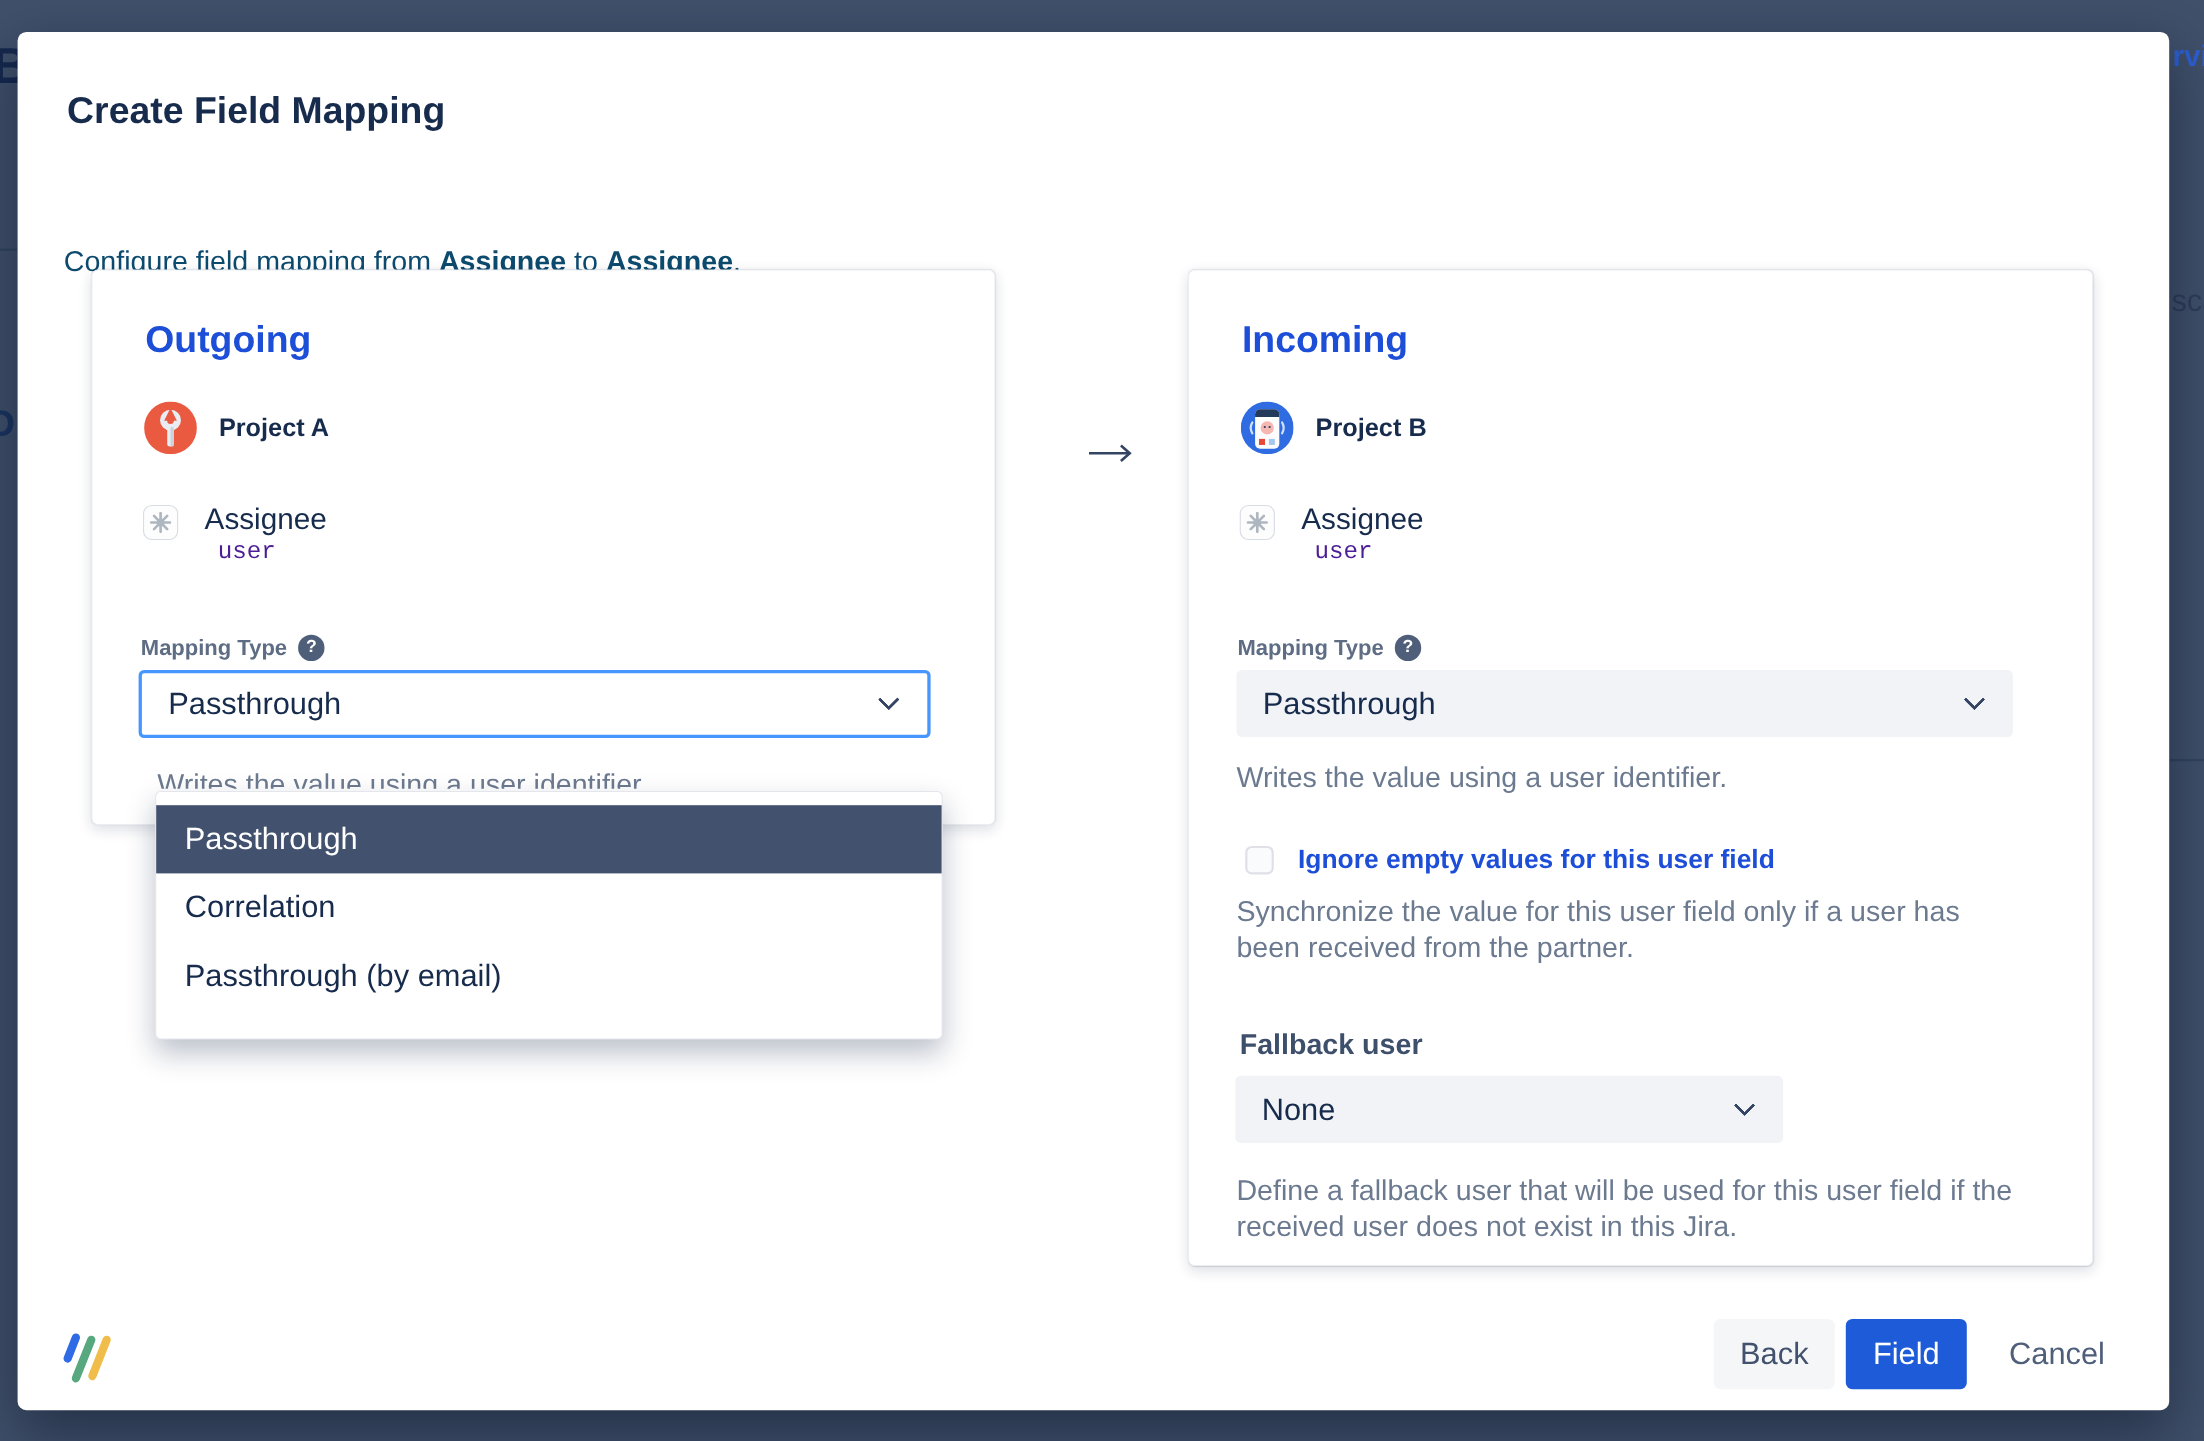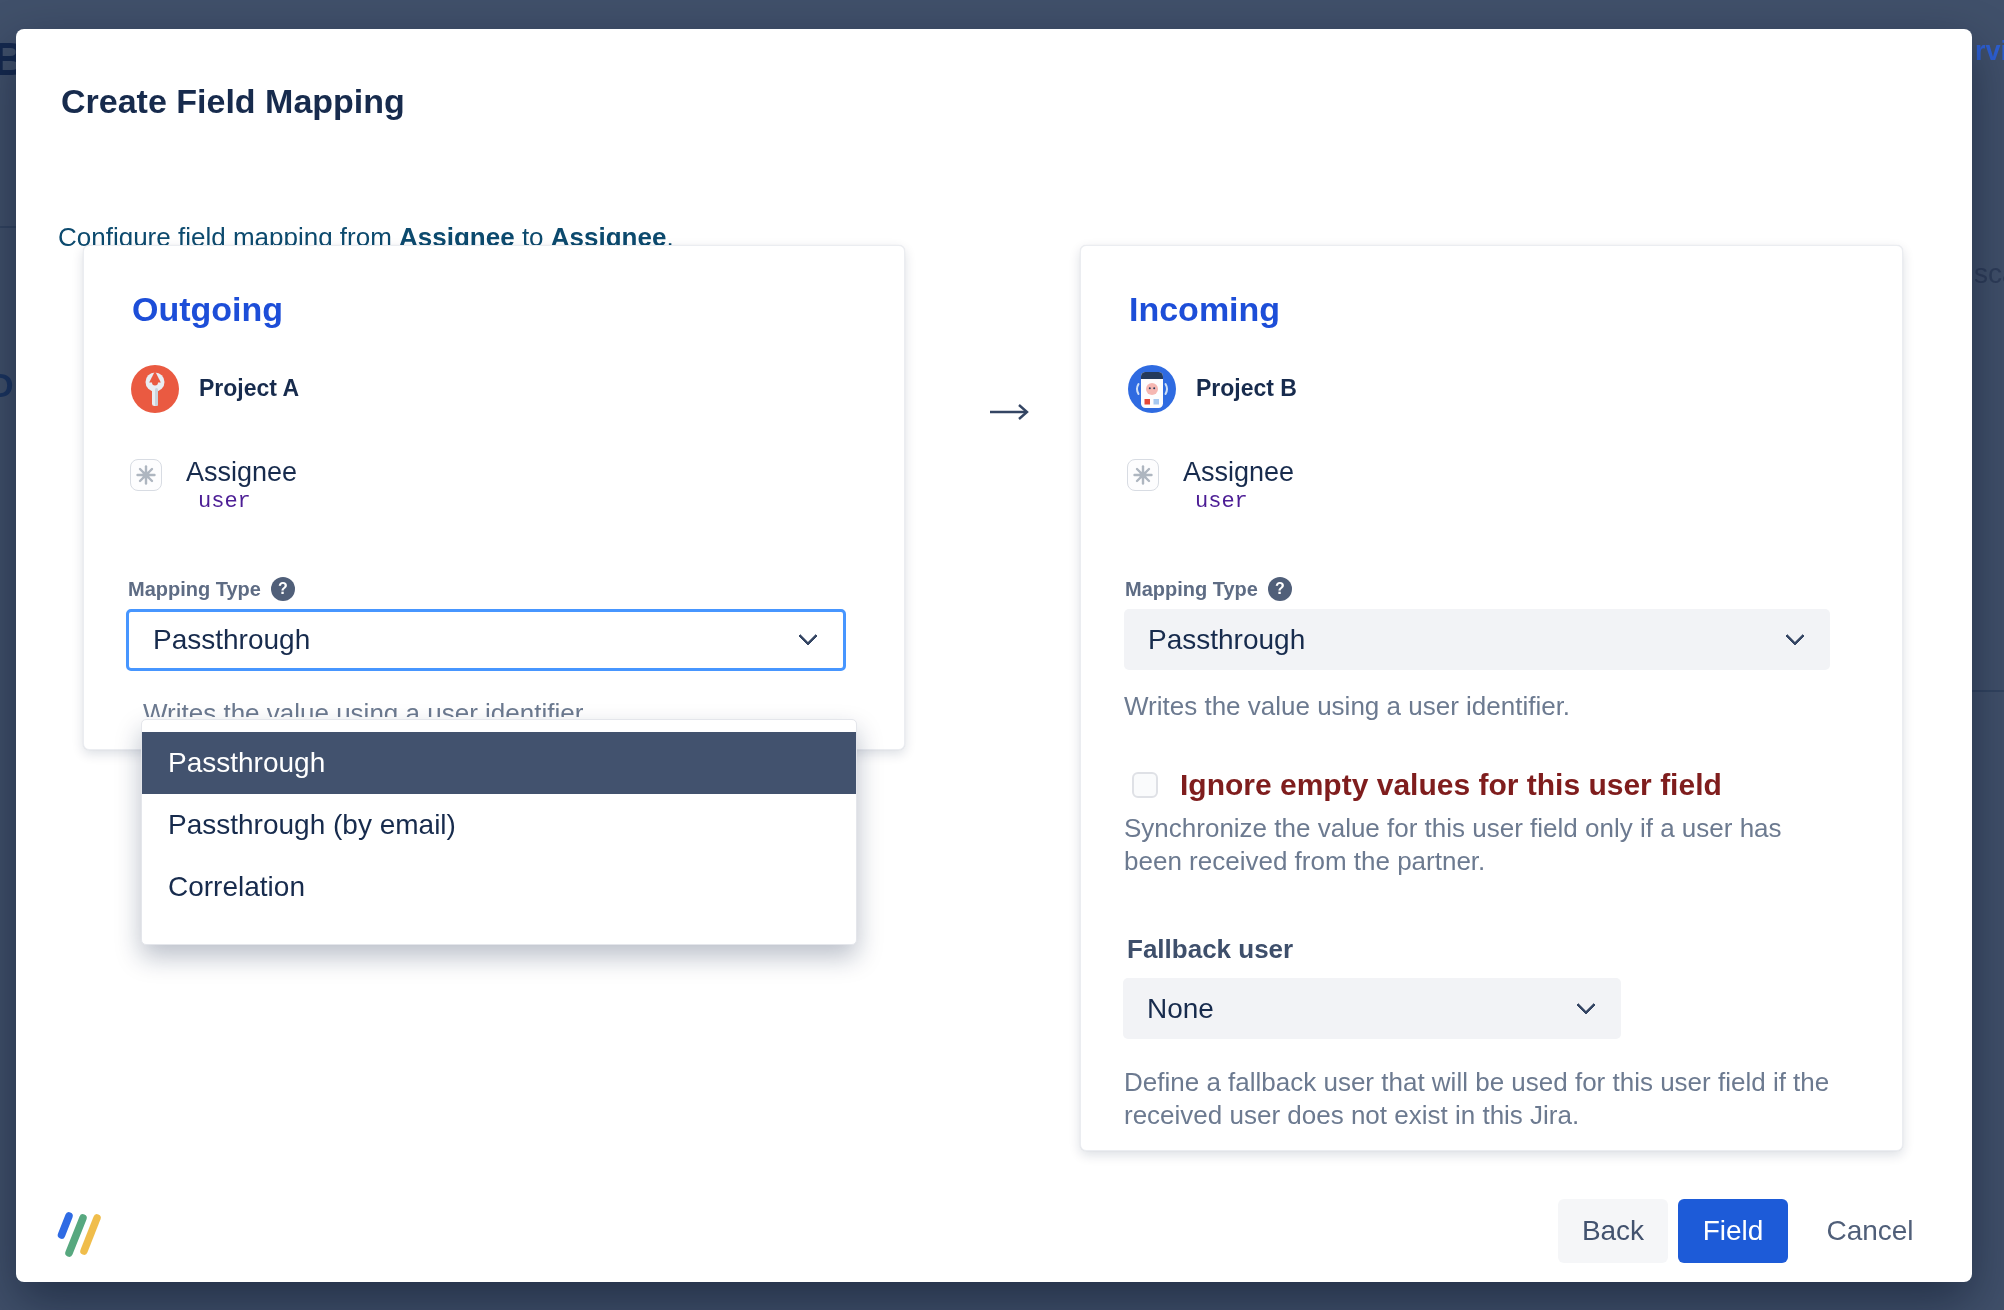--- a/index.html
+++ b/index.html
@@ -65,21 +65,21 @@
   .select-fallback{left:42px;top:732px;width:498px;height:61px;background:#F2F3F6;}
   .desc-text{font-size:26px;color:#6C7A90;line-height:33px;}
   .inc-mt-desc{position:absolute;left:43px;top:444px;width:720px;}
   .inc-sync-desc{position:absolute;left:43px;top:566px;width:712px;}
   .inc-fb-desc{position:absolute;left:43px;top:820px;width:728px;}
   
   .checkbox-row{position:absolute;left:51px;top:522px;display:flex;align-items:center;gap:22px;}
   .checkbox{
     width:26px;height:26px;border:2px solid #DFE1E6;border-radius:6px;background:#FAFBFC;cursor:pointer;flex:0 0 auto;
   }
-  .checkbox-label{font-size:30px;font-weight:700;color:#7f1d1d;white-space:nowrap;cursor:pointer;}
+  .checkbox-label{font-size:24px;font-weight:700;color:#1d4ed8;white-space:nowrap;cursor:pointer;}
   .fallback-label{position:absolute;left:46px;top:688px;font-size:26px;font-weight:700;color:#3E4F6B;}
   
   .clipped-desc{
     position:absolute;z-index:12;left:127px;top:671px;width:640px;height:17px;overflow:hidden;
   }
   .clipped-desc span{font-size:26px;color:#6C7A90;line-height:26px;display:block;}
   .menu{
     position:absolute;z-index:13;left:125px;top:690px;width:716px;height:226px;
     background:#fff;border:1px solid #E4E6EB;border-radius:5px;
     box-shadow:0 12px 26px rgba(9,30,66,0.28);padding-top:12px;
@@ -161,22 +161,22 @@
         <span class="chevron"></span>
       </div>
     </section>
 
     <div class="clipped-desc">
       <span>Writes the value using a user identifier.</span>
     </div>
 
     <div class="menu">
       <div class="menu-item selected">Passthrough</div>
+      <div class="menu-item">Correlation</div>
       <div class="menu-item">Passthrough (by email)</div>
-      <div class="menu-item">Correlation</div>
     </div>
 
     <svg class="map-arrow" viewBox="0 0 44 22">
       <line x1="2" y1="11" x2="38" y2="11" stroke="#344563" stroke-width="2.4"></line>
       <path d="M31 4 L39 11 L31 18" fill="none" stroke="#344563" stroke-width="2.4"></path>
     </svg>
 
     <section class="card card-incoming">
       <div class="card-heading">Incoming</div>
 

